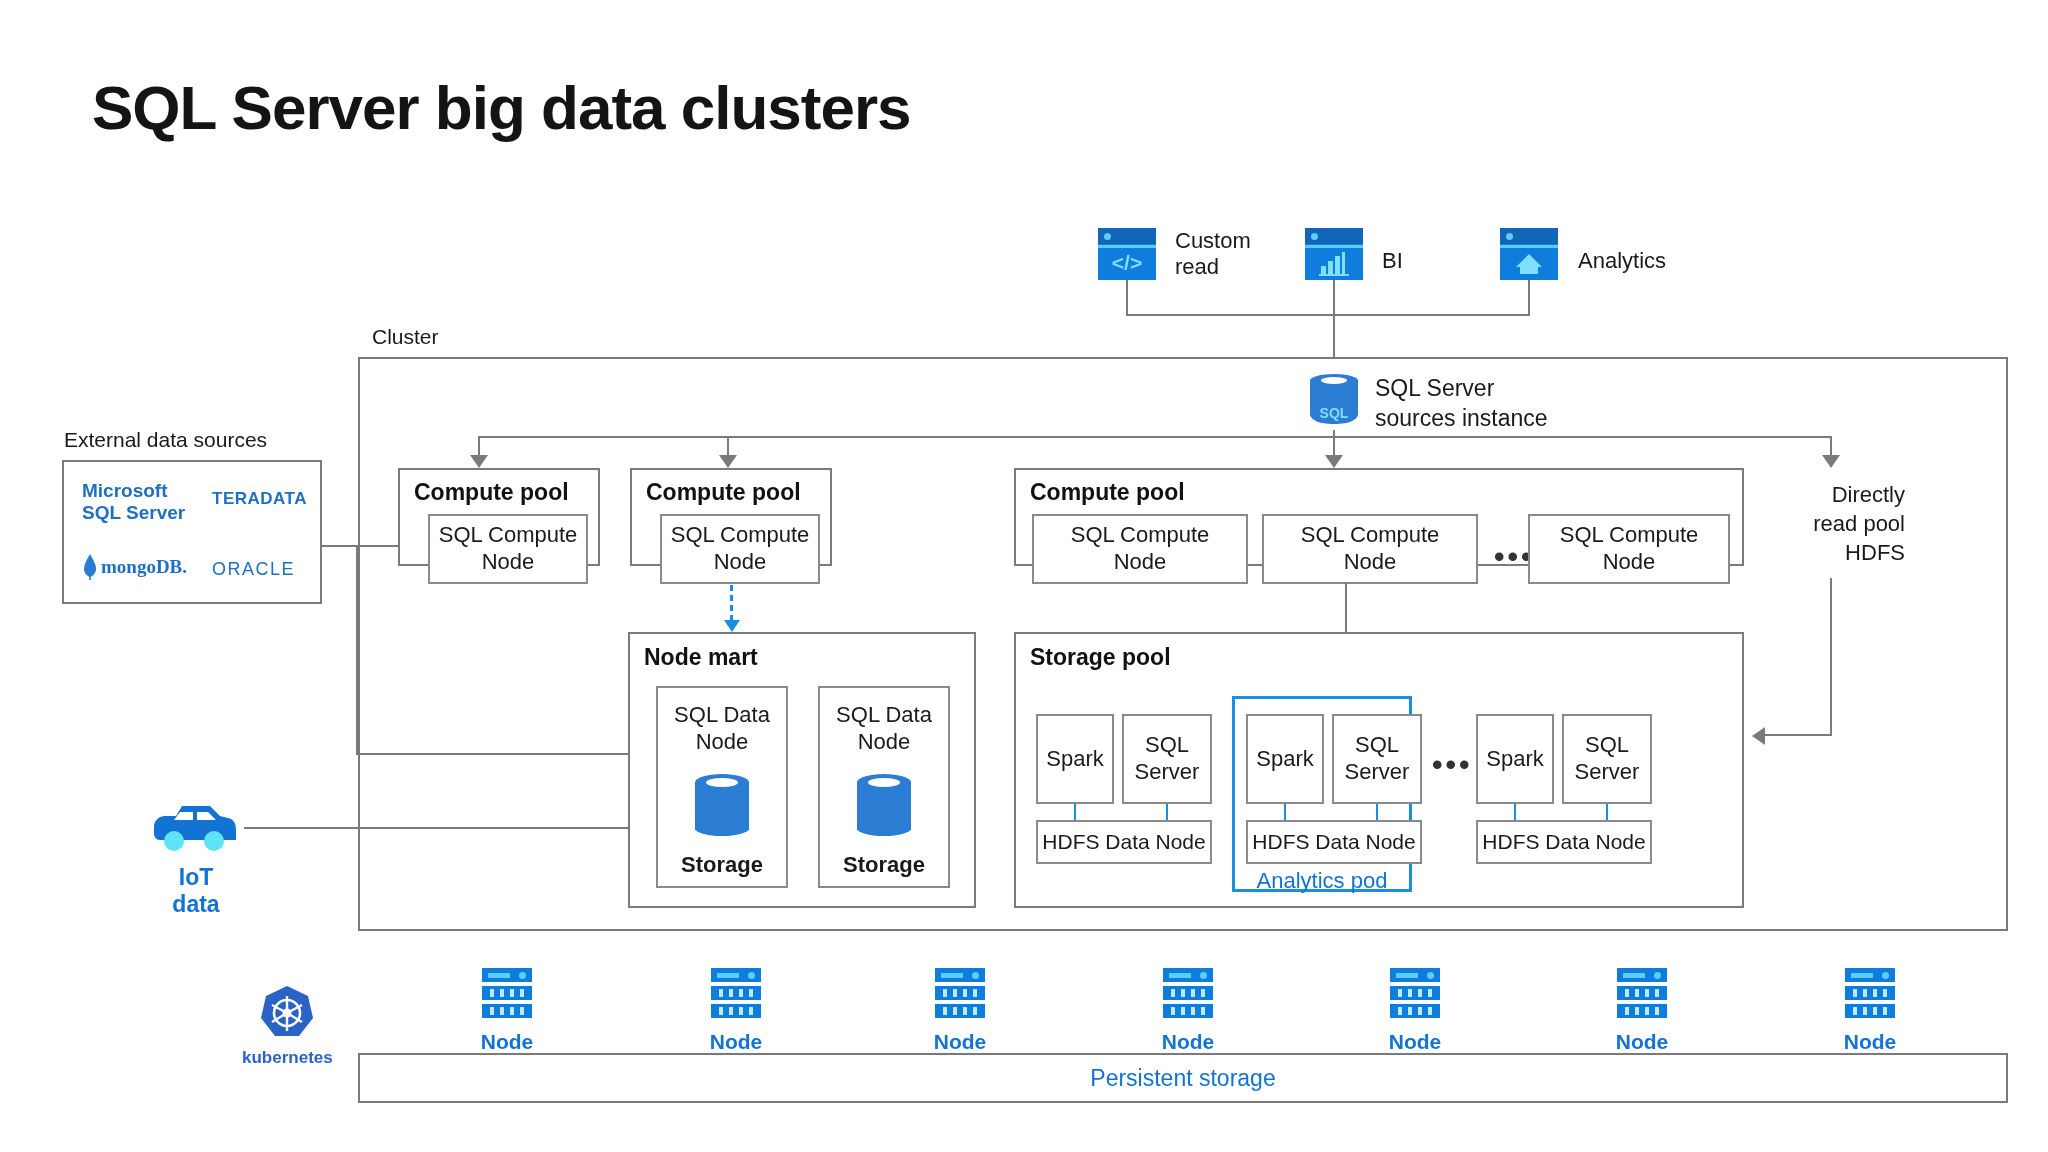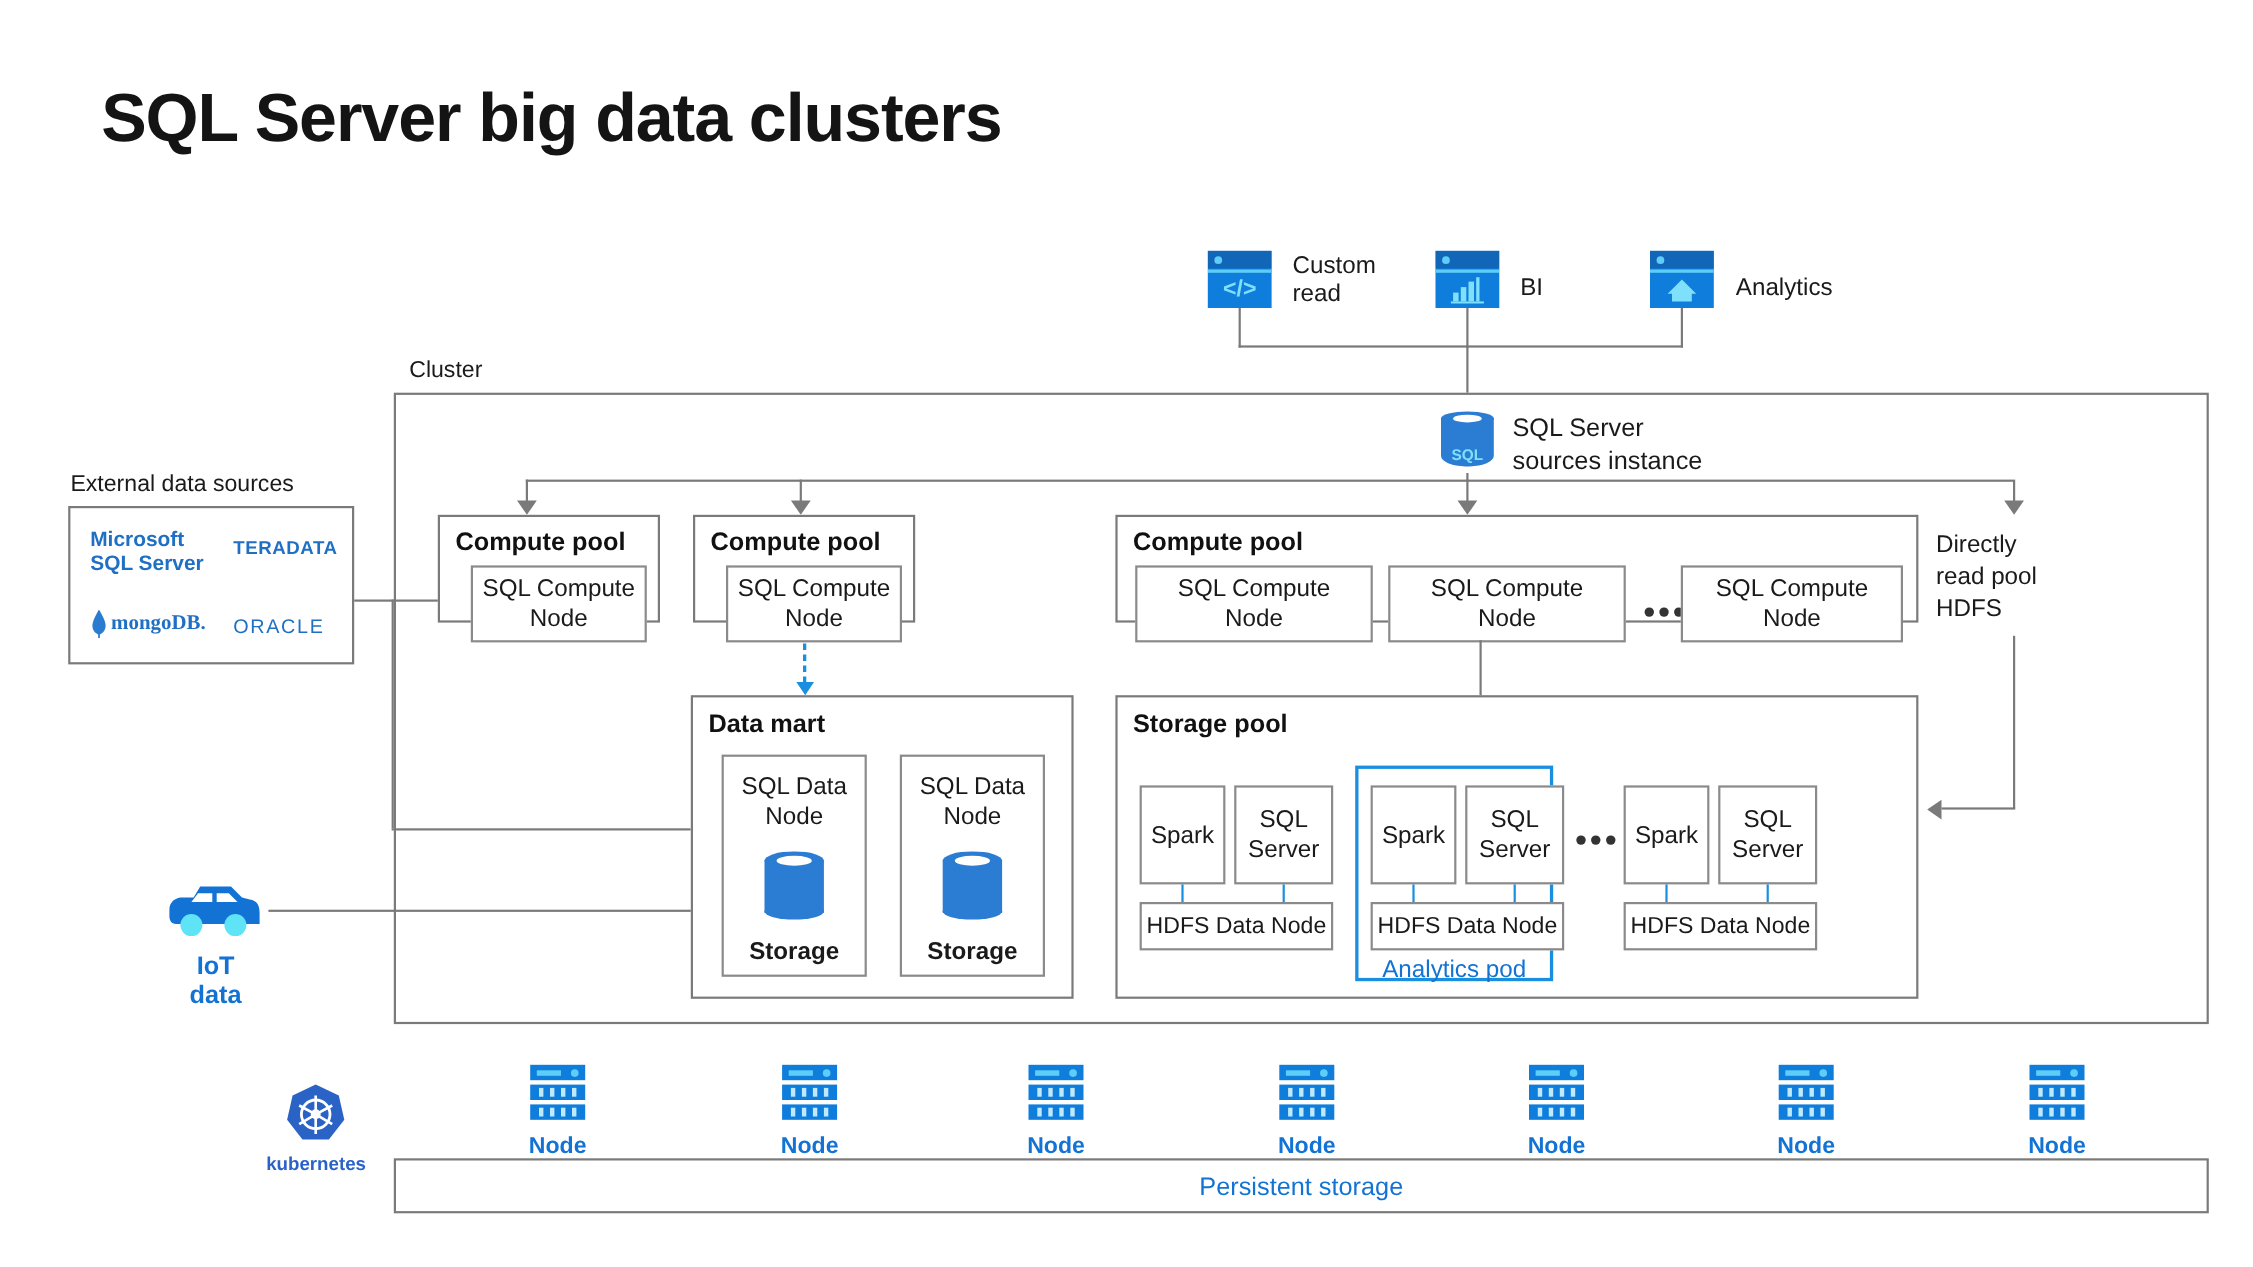--- a/index.html
+++ b/index.html
@@ -231,31 +231,31 @@
 
 <div class="abs vline" style="left:1188px;top:660px;height:25px;"></div>
 <div class="abs arrowD" style="left:1180px;top:684px;"></div>
 
 <div class="abs vline" style="left:1410px;top:660px;height:25px;"></div>
 <div class="abs arrowD" style="left:1402px;top:684px;"></div>
 
 <div class="abs vline" style="left:1690px;top:660px;height:25px;"></div>
 <div class="abs arrowD" style="left:1682px;top:684px;"></div>
 
-<div class="abs" style="left:1760px;top:480px;width:145px;text-align:left;font-size:22px;line-height:1.32;">
+<div class="abs" style="left:1760px;top:480px;width:145px;text-align:right;font-size:22px;line-height:1.32;">
   <div>Directly</div>
   <div>read pool</div>
   <div>HDFS</div>
 </div>
 <div class="abs vline" style="left:1830px;top:578px;height:157px;"></div>
 <div class="abs hline" style="left:1765px;top:734px;width:67px;"></div>
 <div class="abs arrowL" style="left:1752px;top:727px;"></div>
 
 <div class="abs box" style="left:628px;top:632px;width:348px;height:276px;">
-  <div class="abs poolname" style="left:14px;top:10px;">Data mart</div>
+  <div class="abs poolname" style="left:14px;top:10px;">Node mart</div>
 
   <div class="abs nodebox" style="left:26px;top:52px;width:132px;height:202px;align-items:flex-start;">
     <div style="width:100%;padding-top:14px;">
       <div>SQL Data</div>
       <div>Node</div>
       <div style="display:flex;justify-content:center;margin-top:18px;">
         <div class="scyl">
           <div class="b"></div>
             <div class="bt"></div>
             <div class="t"></div>

